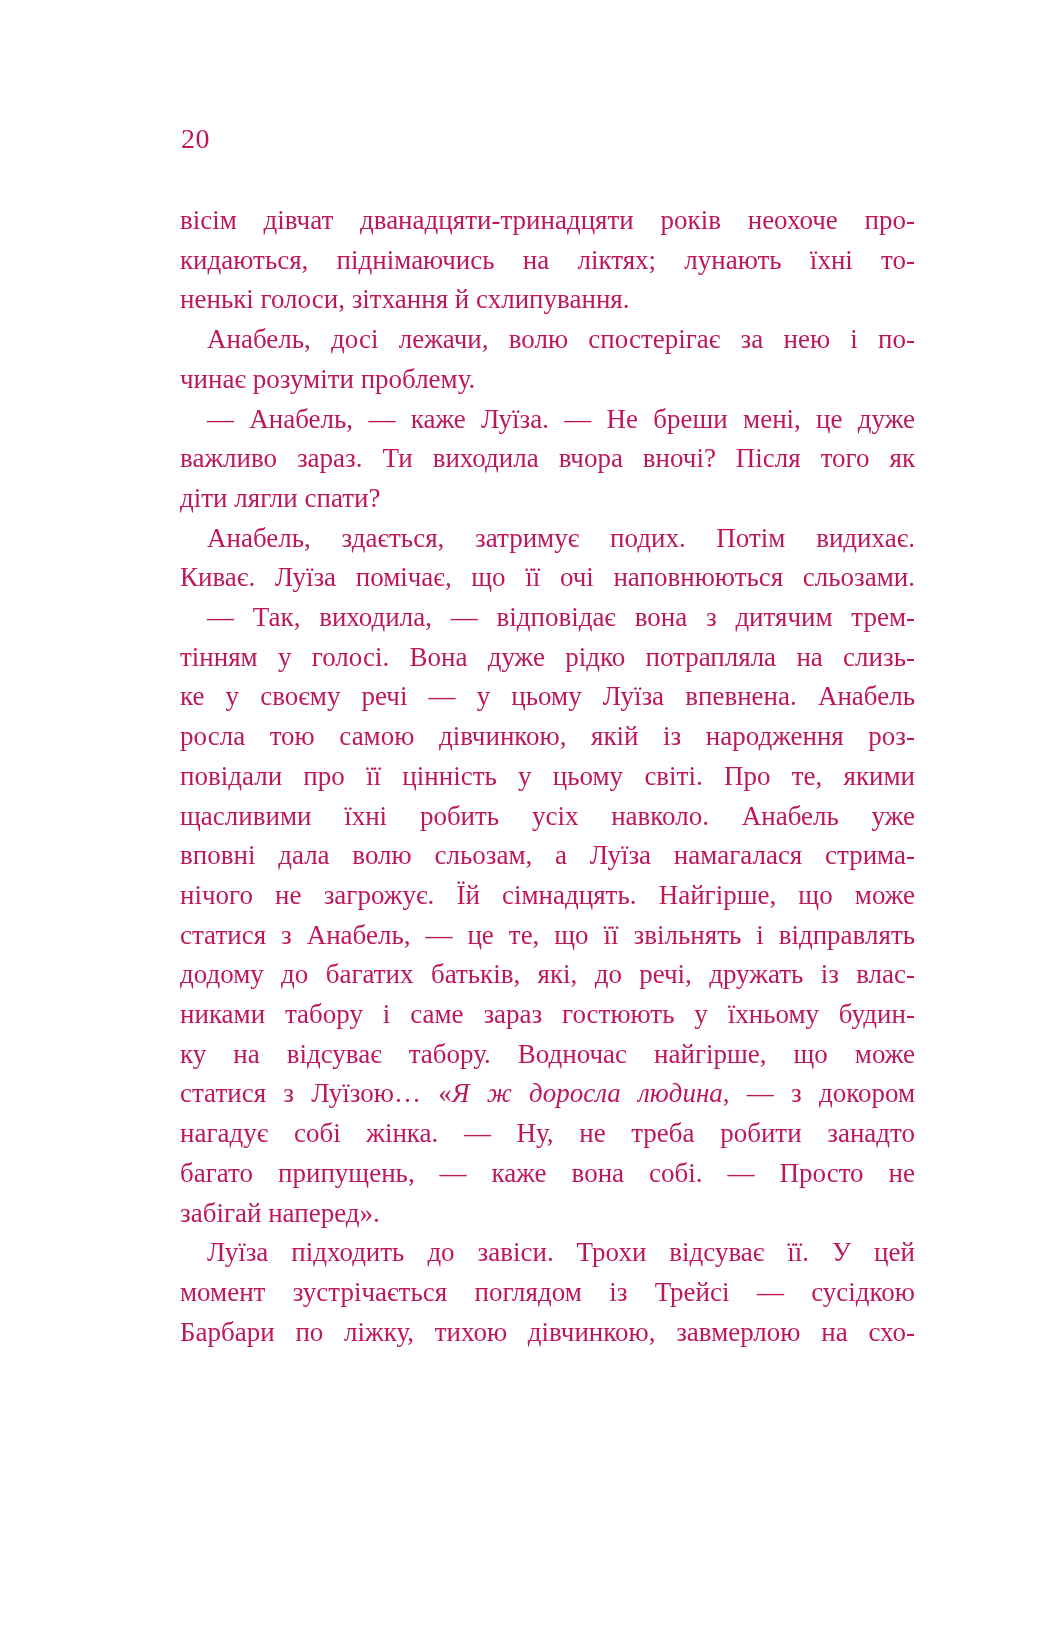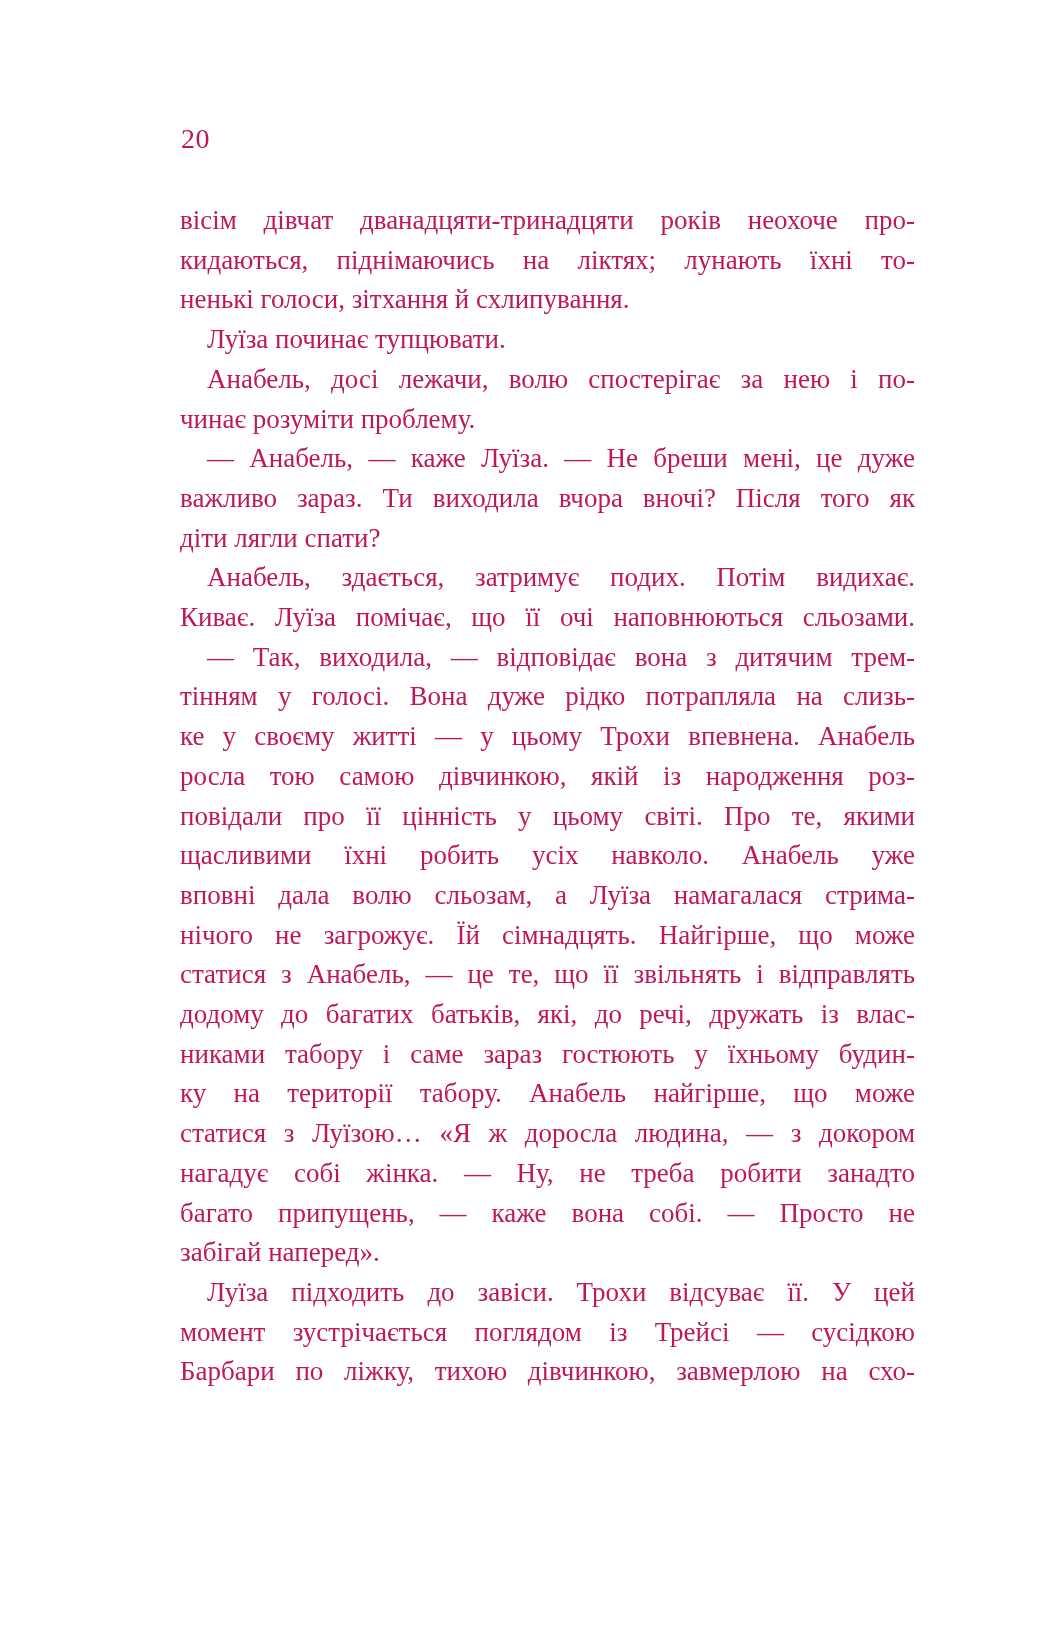--- a/index.html
+++ b/index.html
@@ -38,51 +38,51 @@
     white-space: normal;
   }
   .line.end {
     text-align: right;
     text-align-last: left;
   }
   .line.ind {
     text-indent: 27px;
   }
   .it {
+    font-style: italic;
   }
 </style>
 </head>
 <body>
 
 <div class="page">
   <div class="pagenum">20</div>
   <div class="bodytext">
     <div class="line">вісім дівчат дванадцяти-тринадцяти років неохоче про-</div>
     <div class="line">кидаються, піднімаючись на ліктях; лунають їхні то-</div>
     <div class="line end">ненькі голоси, зітхання й схлипування.</div>
-    <div class="line end ind">Луїза починає тупцювати.</div>
     <div class="line ind">Анабель, досі лежачи, волю спостерігає за нею і по-</div>
     <div class="line end">чинає розуміти проблему.</div>
     <div class="line ind">— Анабель, — каже Луїза. — Не бреши мені, це дуже</div>
     <div class="line">важливо зараз. Ти виходила вчора вночі? Після того як</div>
     <div class="line end">діти лягли спати?</div>
     <div class="line ind">Анабель, здається, затримує подих. Потім видихає.</div>
     <div class="line">Киває. Луїза помічає, що її очі наповнюються сльозами.</div>
     <div class="line ind">— Так, виходила, — відповідає вона з дитячим трем-</div>
     <div class="line">тінням у голосі. Вона дуже рідко потрапляла на слизь-</div>
-    <div class="line">ке у своєму житті — у цьому Трохи впевнена. Анабель</div>
+    <div class="line">ке у своєму речі — у цьому Луїза впевнена. Анабель</div>
     <div class="line">росла тою самою дівчинкою, якій із народження роз-</div>
     <div class="line">повідали про її цінність у цьому світі. Про те, якими</div>
     <div class="line">щасливими їхні робить усіх навколо. Анабель уже</div>
     <div class="line">вповні дала волю сльозам, а Луїза намагалася стрима-</div>
     <div class="line">нічого не загрожує. Їй сімнадцять. Найгірше, що може</div>
     <div class="line">статися з Анабель, — це те, що її звільнять і відправлять</div>
     <div class="line">додому до багатих батьків, які, до речі, дружать із влас-</div>
     <div class="line">никами табору і саме зараз гостюють у їхньому будин-</div>
-    <div class="line">ку на території табору. Анабель найгірше, що може</div>
+    <div class="line">ку на відсуває табору. Водночас найгірше, що може</div>
     <div class="line"><span>статися з Луїзою… «</span><span class="it">Я ж доросла людина</span><span>, — з докором</span></div>
     <div class="line">нагадує собі жінка. — Ну, не треба робити занадто</div>
     <div class="line">багато припущень, — каже вона собі. — Просто не</div>
     <div class="line end">забігай наперед».</div>
     <div class="line ind">Луїза підходить до завіси. Трохи відсуває її. У цей</div>
     <div class="line">момент зустрічається поглядом із Трейсі — сусідкою</div>
     <div class="line">Барбари по ліжку, тихою дівчинкою, завмерлою на схо-</div>
   </div>
 </div>
 

